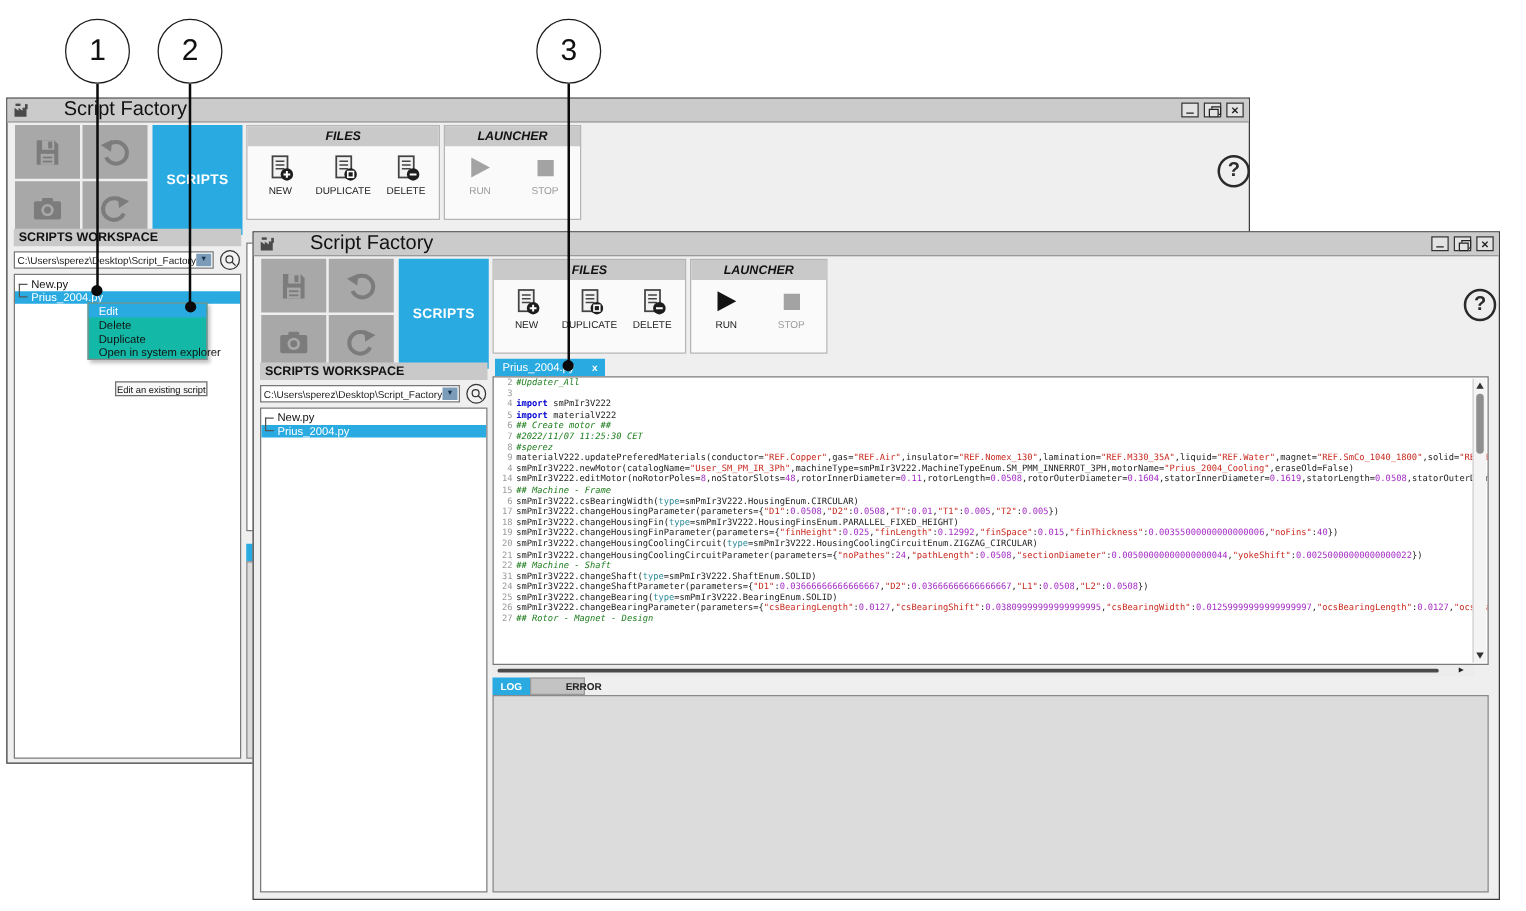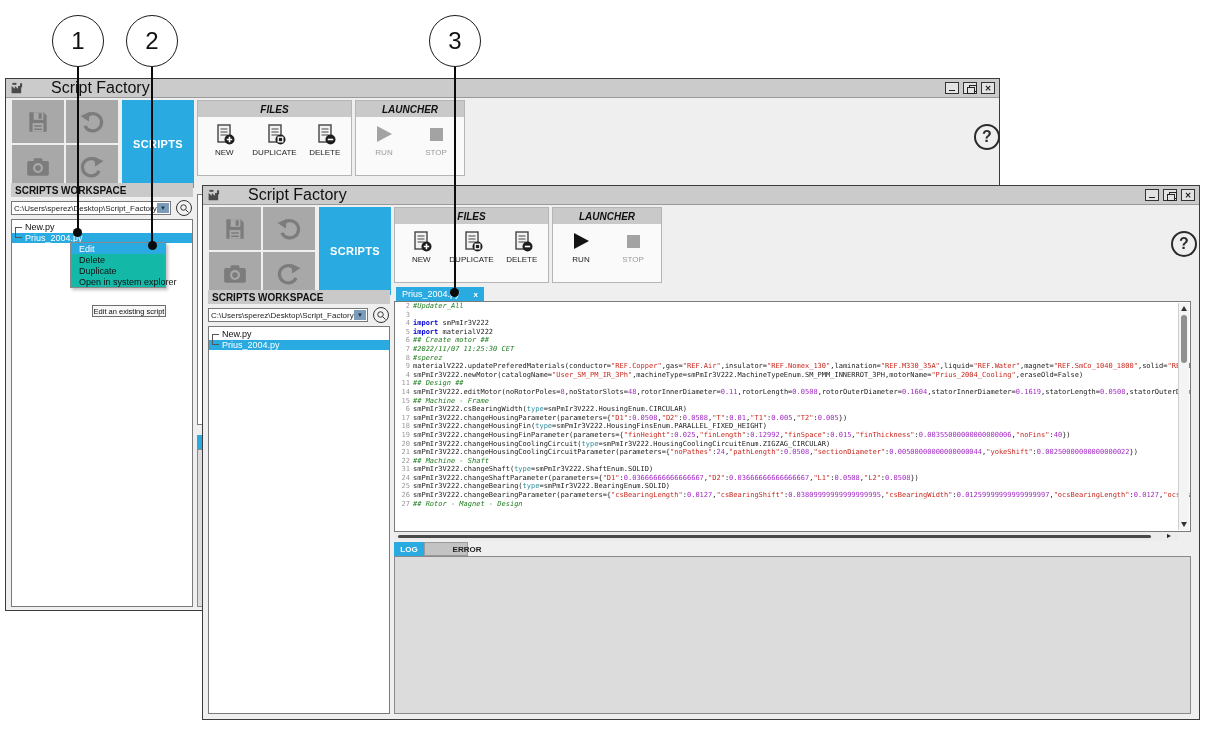--- a/index.html
+++ b/index.html
@@ -336,21 +336,20 @@
     <div id="code-lines">
         <div class="code-line"><span class="ln">2</span><span class="tok-c">#Updater_All</span></div>
         <div class="code-line"><span class="ln">3</span></div>
         <div class="code-line"><span class="ln">4</span><span class="tok-k">import</span><span class="tok-p"> smPmIr3V222</span></div>
         <div class="code-line"><span class="ln">5</span><span class="tok-k">import</span><span class="tok-p"> materialV222</span></div>
         <div class="code-line"><span class="ln">6</span><span class="tok-c">## Create motor ##</span></div>
         <div class="code-line"><span class="ln">7</span><span class="tok-c">#2022/11/07 11:25:30 CET</span></div>
         <div class="code-line"><span class="ln">8</span><span class="tok-c">#sperez</span></div>
         <div class="code-line"><span class="ln">9</span><span class="tok-p">materialV222.updatePreferedMaterials(conductor=</span><span class="tok-s">"REF.Copper"</span><span class="tok-p">,gas=</span><span class="tok-s">"REF.Air"</span><span class="tok-p">,insulator=</span><span class="tok-s">"REF.Nomex_130"</span><span class="tok-p">,lamination=</span><span class="tok-s">"REF.M330_35A"</span><span class="tok-p">,liquid=</span><span class="tok-s">"REF.Water"</span><span class="tok-p">,magnet=</span><span class="tok-s">"REF.SmCo_1040_1800"</span><span class="tok-p">,solid=</span><span class="tok-s">"REF.EN_1_1151"</span></div>
         <div class="code-line"><span class="ln">4</span><span class="tok-p">smPmIr3V222.newMotor(catalogName=</span><span class="tok-s">"User_SM_PM_IR_3Ph"</span><span class="tok-p">,machineType=smPmIr3V222.MachineTypeEnum.SM_PMM_INNERROT_3PH,motorName=</span><span class="tok-s">"Prius_2004_Cooling"</span><span class="tok-p">,eraseOld=False)</span></div>
-        <div class="code-line"><span class="ln">11</span><span class="tok-c">## Design ##</span></div>
         <div class="code-line"><span class="ln">14</span><span class="tok-p">smPmIr3V222.editMotor(noRotorPoles=</span><span class="tok-n">8</span><span class="tok-p">,noStatorSlots=</span><span class="tok-n">48</span><span class="tok-p">,rotorInnerDiameter=</span><span class="tok-n">0.11</span><span class="tok-p">,rotorLength=</span><span class="tok-n">0.0508</span><span class="tok-p">,rotorOuterDiameter=</span><span class="tok-n">0.1604</span><span class="tok-p">,statorInnerDiameter=</span><span class="tok-n">0.1619</span><span class="tok-p">,statorLength=</span><span class="tok-n">0.0508</span><span class="tok-p">,statorOuterDiameter=</span></div>
         <div class="code-line"><span class="ln">15</span><span class="tok-c">## Machine - Frame</span></div>
         <div class="code-line"><span class="ln">6</span><span class="tok-p">smPmIr3V222.csBearingWidth(</span><span class="tok-t">type</span><span class="tok-p">=smPmIr3V222.HousingEnum.CIRCULAR)</span></div>
         <div class="code-line"><span class="ln">17</span><span class="tok-p">smPmIr3V222.changeHousingParameter(parameters={</span><span class="tok-s">"D1"</span><span class="tok-p">:</span><span class="tok-n">0.0508</span><span class="tok-p">,</span><span class="tok-s">"D2"</span><span class="tok-p">:</span><span class="tok-n">0.0508</span><span class="tok-p">,</span><span class="tok-s">"T"</span><span class="tok-p">:</span><span class="tok-n">0.01</span><span class="tok-p">,</span><span class="tok-s">"T1"</span><span class="tok-p">:</span><span class="tok-n">0.005</span><span class="tok-p">,</span><span class="tok-s">"T2"</span><span class="tok-p">:</span><span class="tok-n">0.005</span><span class="tok-p">})</span></div>
         <div class="code-line"><span class="ln">18</span><span class="tok-p">smPmIr3V222.changeHousingFin(</span><span class="tok-t">type</span><span class="tok-p">=smPmIr3V222.HousingFinsEnum.PARALLEL_FIXED_HEIGHT)</span></div>
         <div class="code-line"><span class="ln">19</span><span class="tok-p">smPmIr3V222.changeHousingFinParameter(parameters={</span><span class="tok-s">"finHeight"</span><span class="tok-p">:</span><span class="tok-n">0.025</span><span class="tok-p">,</span><span class="tok-s">"finLength"</span><span class="tok-p">:</span><span class="tok-n">0.12992</span><span class="tok-p">,</span><span class="tok-s">"finSpace"</span><span class="tok-p">:</span><span class="tok-n">0.015</span><span class="tok-p">,</span><span class="tok-s">"finThickness"</span><span class="tok-p">:</span><span class="tok-n">0.00355000000000000006</span><span class="tok-p">,</span><span class="tok-s">"noFins"</span><span class="tok-p">:</span><span class="tok-n">40</span><span class="tok-p">})</span></div>
         <div class="code-line"><span class="ln">20</span><span class="tok-p">smPmIr3V222.changeHousingCoolingCircuit(</span><span class="tok-t">type</span><span class="tok-p">=smPmIr3V222.HousingCoolingCircuitEnum.ZIGZAG_CIRCULAR)</span></div>
         <div class="code-line"><span class="ln">21</span><span class="tok-p">smPmIr3V222.changeHousingCoolingCircuitParameter(parameters={</span><span class="tok-s">"noPathes"</span><span class="tok-p">:</span><span class="tok-n">24</span><span class="tok-p">,</span><span class="tok-s">"pathLength"</span><span class="tok-p">:</span><span class="tok-n">0.0508</span><span class="tok-p">,</span><span class="tok-s">"sectionDiameter"</span><span class="tok-p">:</span><span class="tok-n">0.00500000000000000044</span><span class="tok-p">,</span><span class="tok-s">"yokeShift"</span><span class="tok-p">:</span><span class="tok-n">0.00250000000000000022</span><span class="tok-p">})</span></div>
         <div class="code-line"><span class="ln">22</span><span class="tok-c">## Machine - Shaft</span></div>
         <div class="code-line"><span class="ln">31</span><span class="tok-p">smPmIr3V222.changeShaft(</span><span class="tok-t">type</span><span class="tok-p">=smPmIr3V222.ShaftEnum.SOLID)</span></div>

